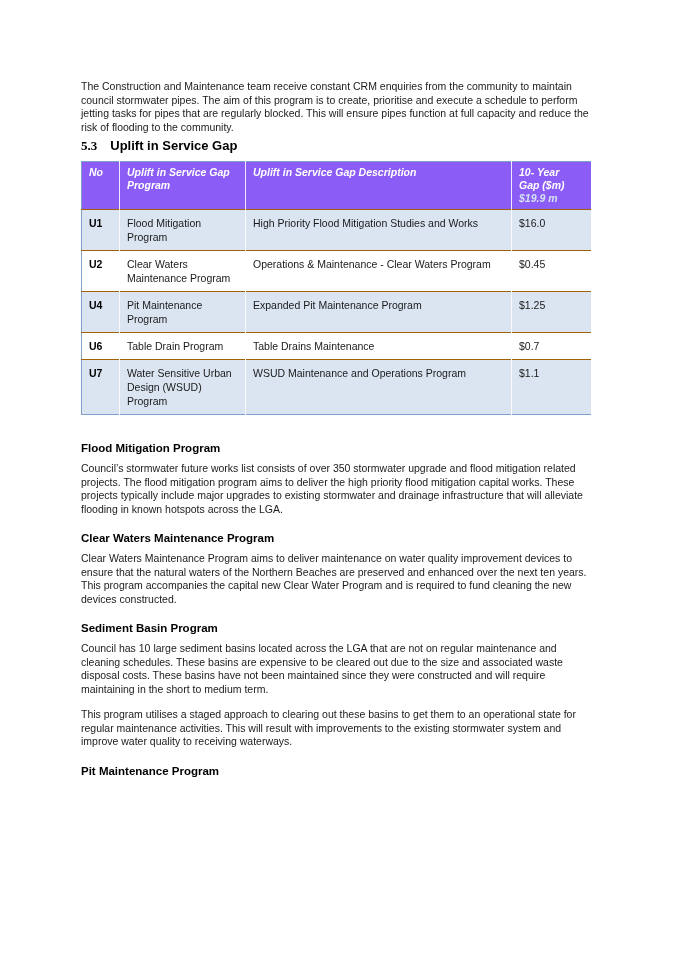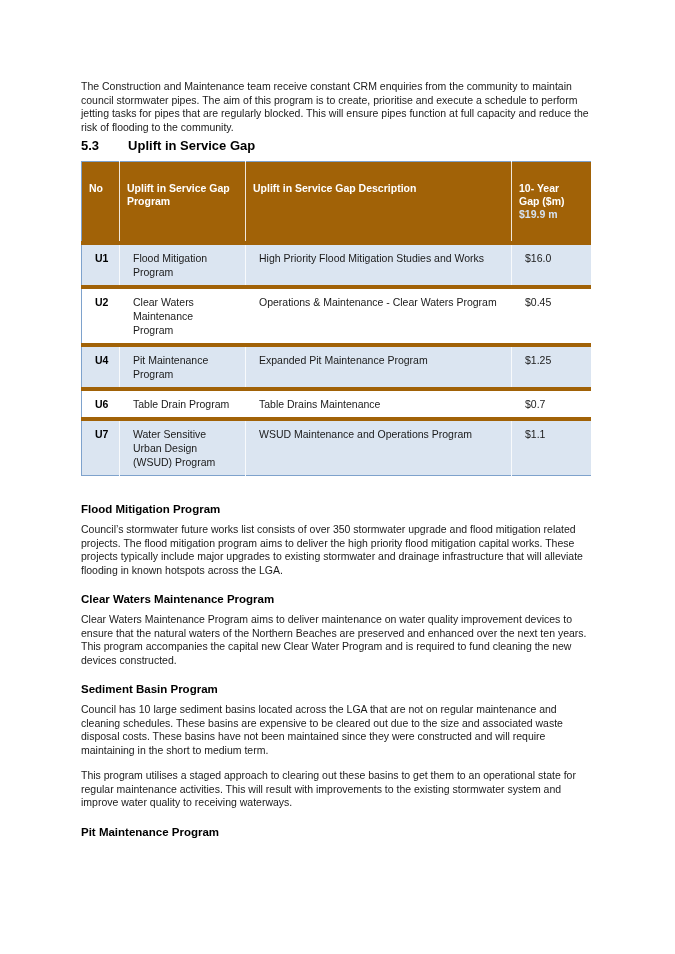--- a/index.html
+++ b/index.html
@@ -25,21 +25,21 @@
     color: #1a1a1a;
   }
   p.body-text + p.body-text { margin-top: 12px; }
   h2.section-heading {
     font-size: 13px;
     font-weight: bold;
     color: #000000;
     margin: 4px 0 7px 0;
     line-height: 16px;
   }
-  h2.section-heading .sec-num { margin-right: 29px; }
+  h2.section-heading .sec-num { margin-right: 13px; font-family: Liberation Serif, serif; }
   h3.sub-heading {
     font-size: 11.5px;
     font-weight: bold;
     color: #000000;
     margin: 15px 0 7px 0;
     line-height: 14px;
   }
   h3.first-after-table { margin-top: 26px; }
 
   table.gap-table {
@@ -50,38 +50,39 @@
     line-height: 14px;
     margin: 0 0 0 0;
     border: 1px solid #7EA2CC;
   }
   table.gap-table col.c-no   { width: 38px; }
   table.gap-table col.c-prog { width: 126px; }
   table.gap-table col.c-desc { width: 266px; }
   table.gap-table col.c-gap  { width: 84px; }
 
   table.gap-table thead th {
-    background: #a16207;
+    background: #8b5cf6;
     color: #ffffff;
     font-weight: bold;
     text-align: left;
     vertical-align: top;
-    padding: 20px 7px;
+    padding: 4px 7px;
     line-height: 13px;
+    font-style: italic;
   }
   table.gap-table thead th:not(:first-child) {
     border-left: 1px solid rgba(255,255,255,0.85);
   }
   table.gap-table thead th.gap-head { text-align: left; }
   .gap-total-line { color: #D5E2F2; font-weight: bold; }
 
   table.gap-table tbody td {
     vertical-align: top;
-    padding: 6px 13px;
-    border-top: 4px solid #a16207;
+    padding: 6px 7px;
+    border-top: 1px solid #a16207;
     background: #ffffff;
   }
   table.gap-table tbody td:not(:first-child) {
     border-left: 1px solid rgba(255,255,255,0.8);
   }
   table.gap-table tbody tr:nth-child(odd) td { background: #DBE5F1; }
   table.gap-table tbody td.cell-no { font-weight: bold; color: #000; }
   table.gap-table tbody td.cell-gap { text-align: left; }
 </style>
 </head>

